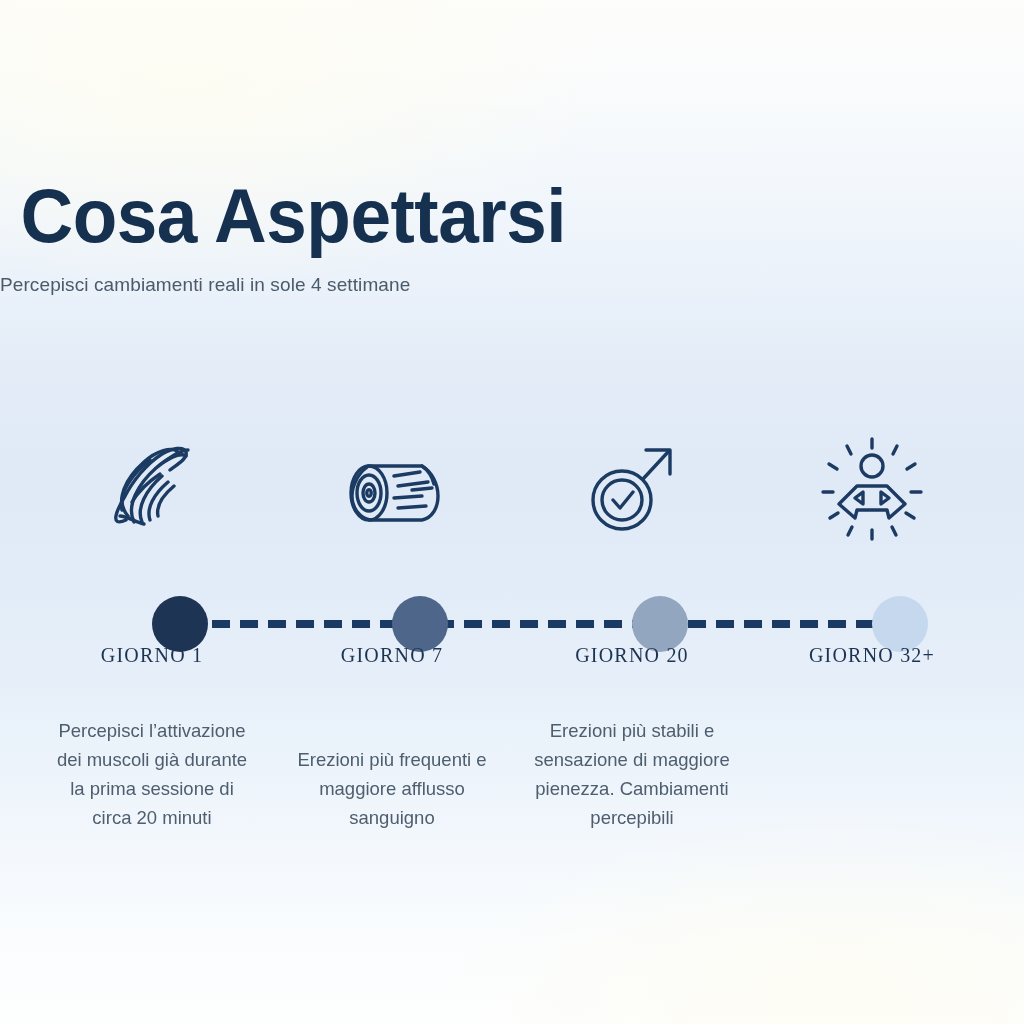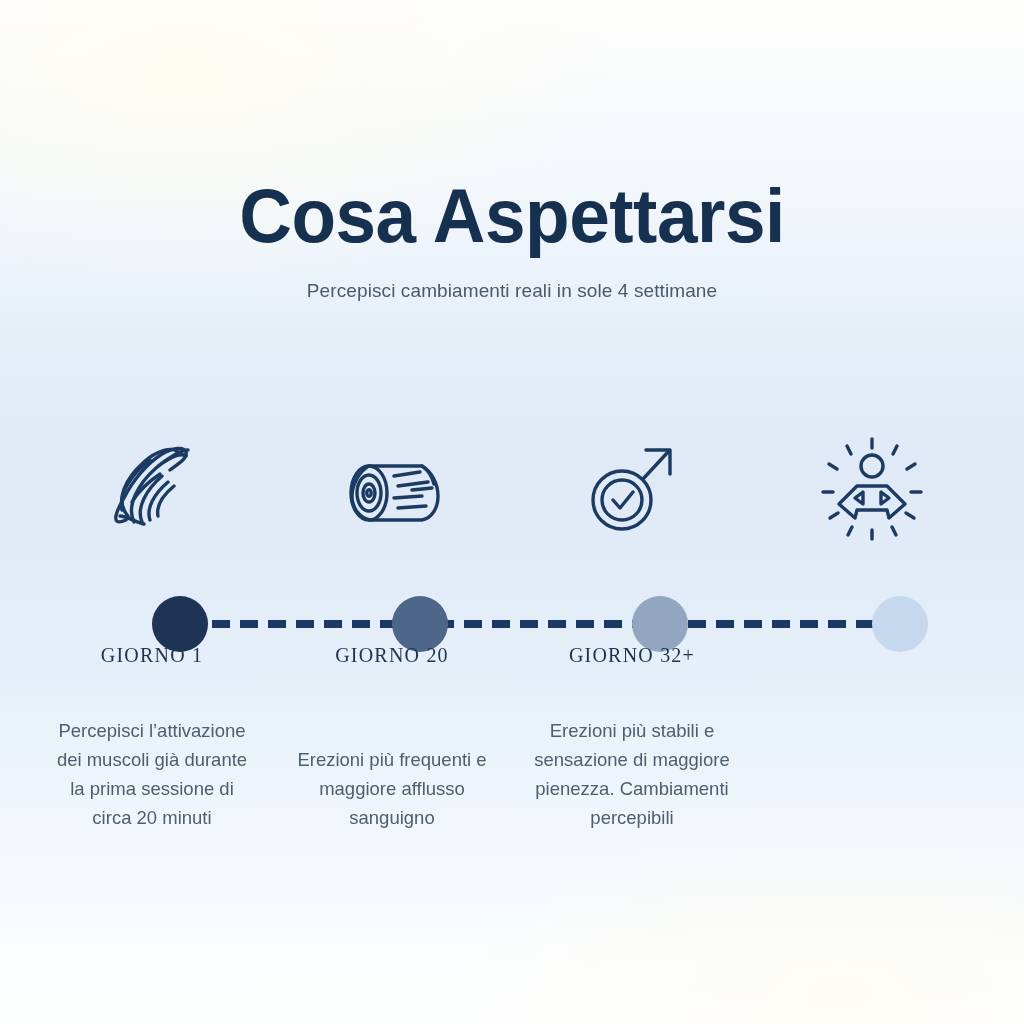--- a/index.html
+++ b/index.html
@@ -47,33 +47,32 @@
     position: absolute;
     inset: 0;
   }
 
   
   .header {
     position: absolute;
     top: 178px;
     left: 0;
     width: 1024px;
-    text-align: center;
   }
   .title {
     font-family: "Liberation Sans", sans-serif;
     font-size: 76px;
     font-weight: bold;
     letter-spacing: -0.5px;
     color: #16304f;
     line-height: 1.0;
     transform: scaleX(0.96);
   }
   .subtitle {
-    margin-top: 26px;
+    margin-top: 20px;
     font-family: "Liberation Sans", sans-serif;
     font-size: 19px;
     font-weight: normal;
     color: #4a5a6b;
     letter-spacing: 0.1px;
   }
 
   
   .timeline {
     position: absolute;
@@ -259,20 +258,21 @@
   <div class="rail">
     <div class="dash-line"></div>
     <div class="dot d1" style="background: rgb(30, 52, 84);"></div>
     <div class="dot d2" style="background: rgb(78, 102, 137);"></div>
     <div class="dot d3" style="background: rgb(147, 166, 192);"></div>
     <div class="dot d4" style="background: rgb(197, 216, 237);"></div>
   </div>
 
   <div class="labels">
     <div class="label-cell">GIORNO 1</div>
+    <div class="label-cell">GIORNO 7</div>
     <div class="label-cell">GIORNO 20</div>
     <div class="label-cell">GIORNO 32+</div>
   </div>
 
   <div class="descs">
     <div class="desc-cell">Percepisci l’attivazione dei muscoli già durante la prima sessione di circa 20 minuti</div>
     <div class="desc-cell">Erezioni più frequenti e maggiore afflusso sanguigno</div>
     <div class="desc-cell">Erezioni più stabili e sensazione di maggiore pienezza. Cambiamenti percepibili</div>
   </div>
 

